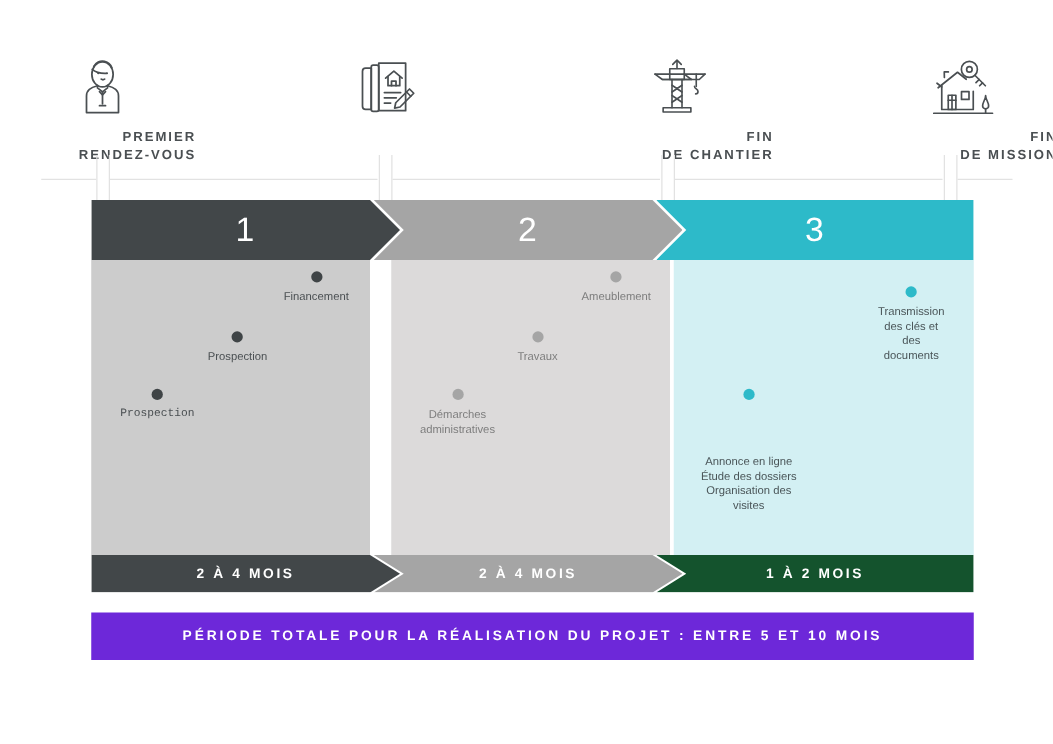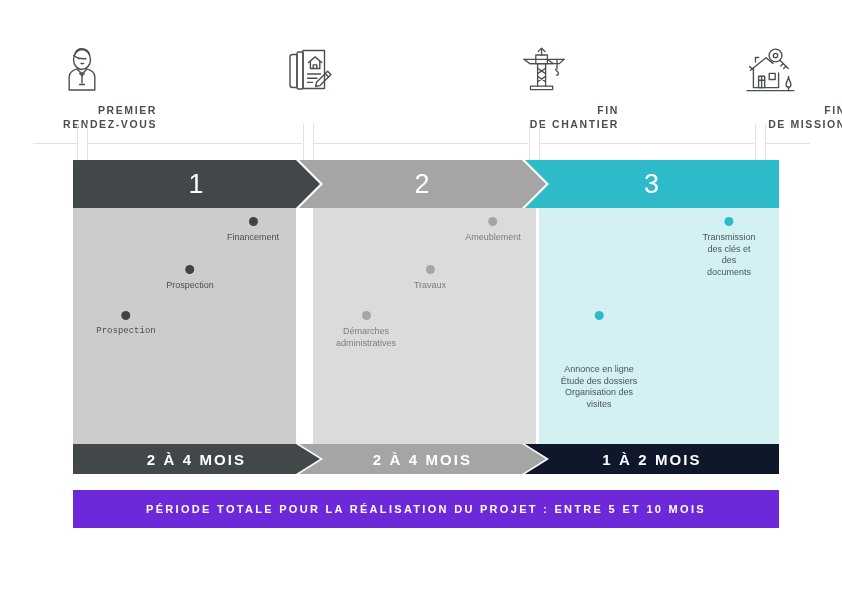--- a/index.html
+++ b/index.html
@@ -84,21 +84,21 @@
   }
   .phase .foot {
     position: relative;
     height: 30px;
     display: flex;
     align-items: center;
     justify-content: center;
     color: #ffffff;
   }
   .phase .foot .dur {
-    font-size: 15px;
+    font-size: 11px;
     font-weight: 700;
     letter-spacing: 2.1px;
     text-transform: uppercase;
   }
 
   
   .clip-arrow {
     clip-path: polygon(0 0, calc(100% - 24px) 0, 100% 50%, calc(100% - 24px) 100%, 0 100%);
   }
   
@@ -307,28 +307,28 @@
       <span class="num">3</span>
     </div>
     <div class="body" style="background:#d3f0f3; width:240px; margin-left:14px;">
       <div class="node" style="left:60px; top:103px;">
         <div class="dot" style="background:#2dbac9;"></div>
         <div class="cap" style="color:#4a5558;margin-top:44px;">Annonce en ligne
 Étude des dossiers
 Organisation des
 visites</div>
       </div>
-      <div class="node" style="left:190px; top:9px;">
+      <div class="node" style="left:190px; top:21px;">
         <div class="dot" style="background:#2dbac9;"></div>
         <div class="cap" style="color:#4a5558;">Transmission
 des clés et
 des documents</div>
       </div>
     </div>
-    <div class="foot clip-notch-flat" style="background:#0f172a;">
+    <div class="foot clip-notch-flat" style="background:#14532d;">
       <span class="dur">1 À 2 MOIS</span>
     </div>
   </div>
 
   <div id="total-banner">
     <span class="txt">PÉRIODE TOTALE POUR LA RÉALISATION DU PROJET : ENTRE 5 ET 10 MOIS</span>
   </div>
 
 </div>
 

